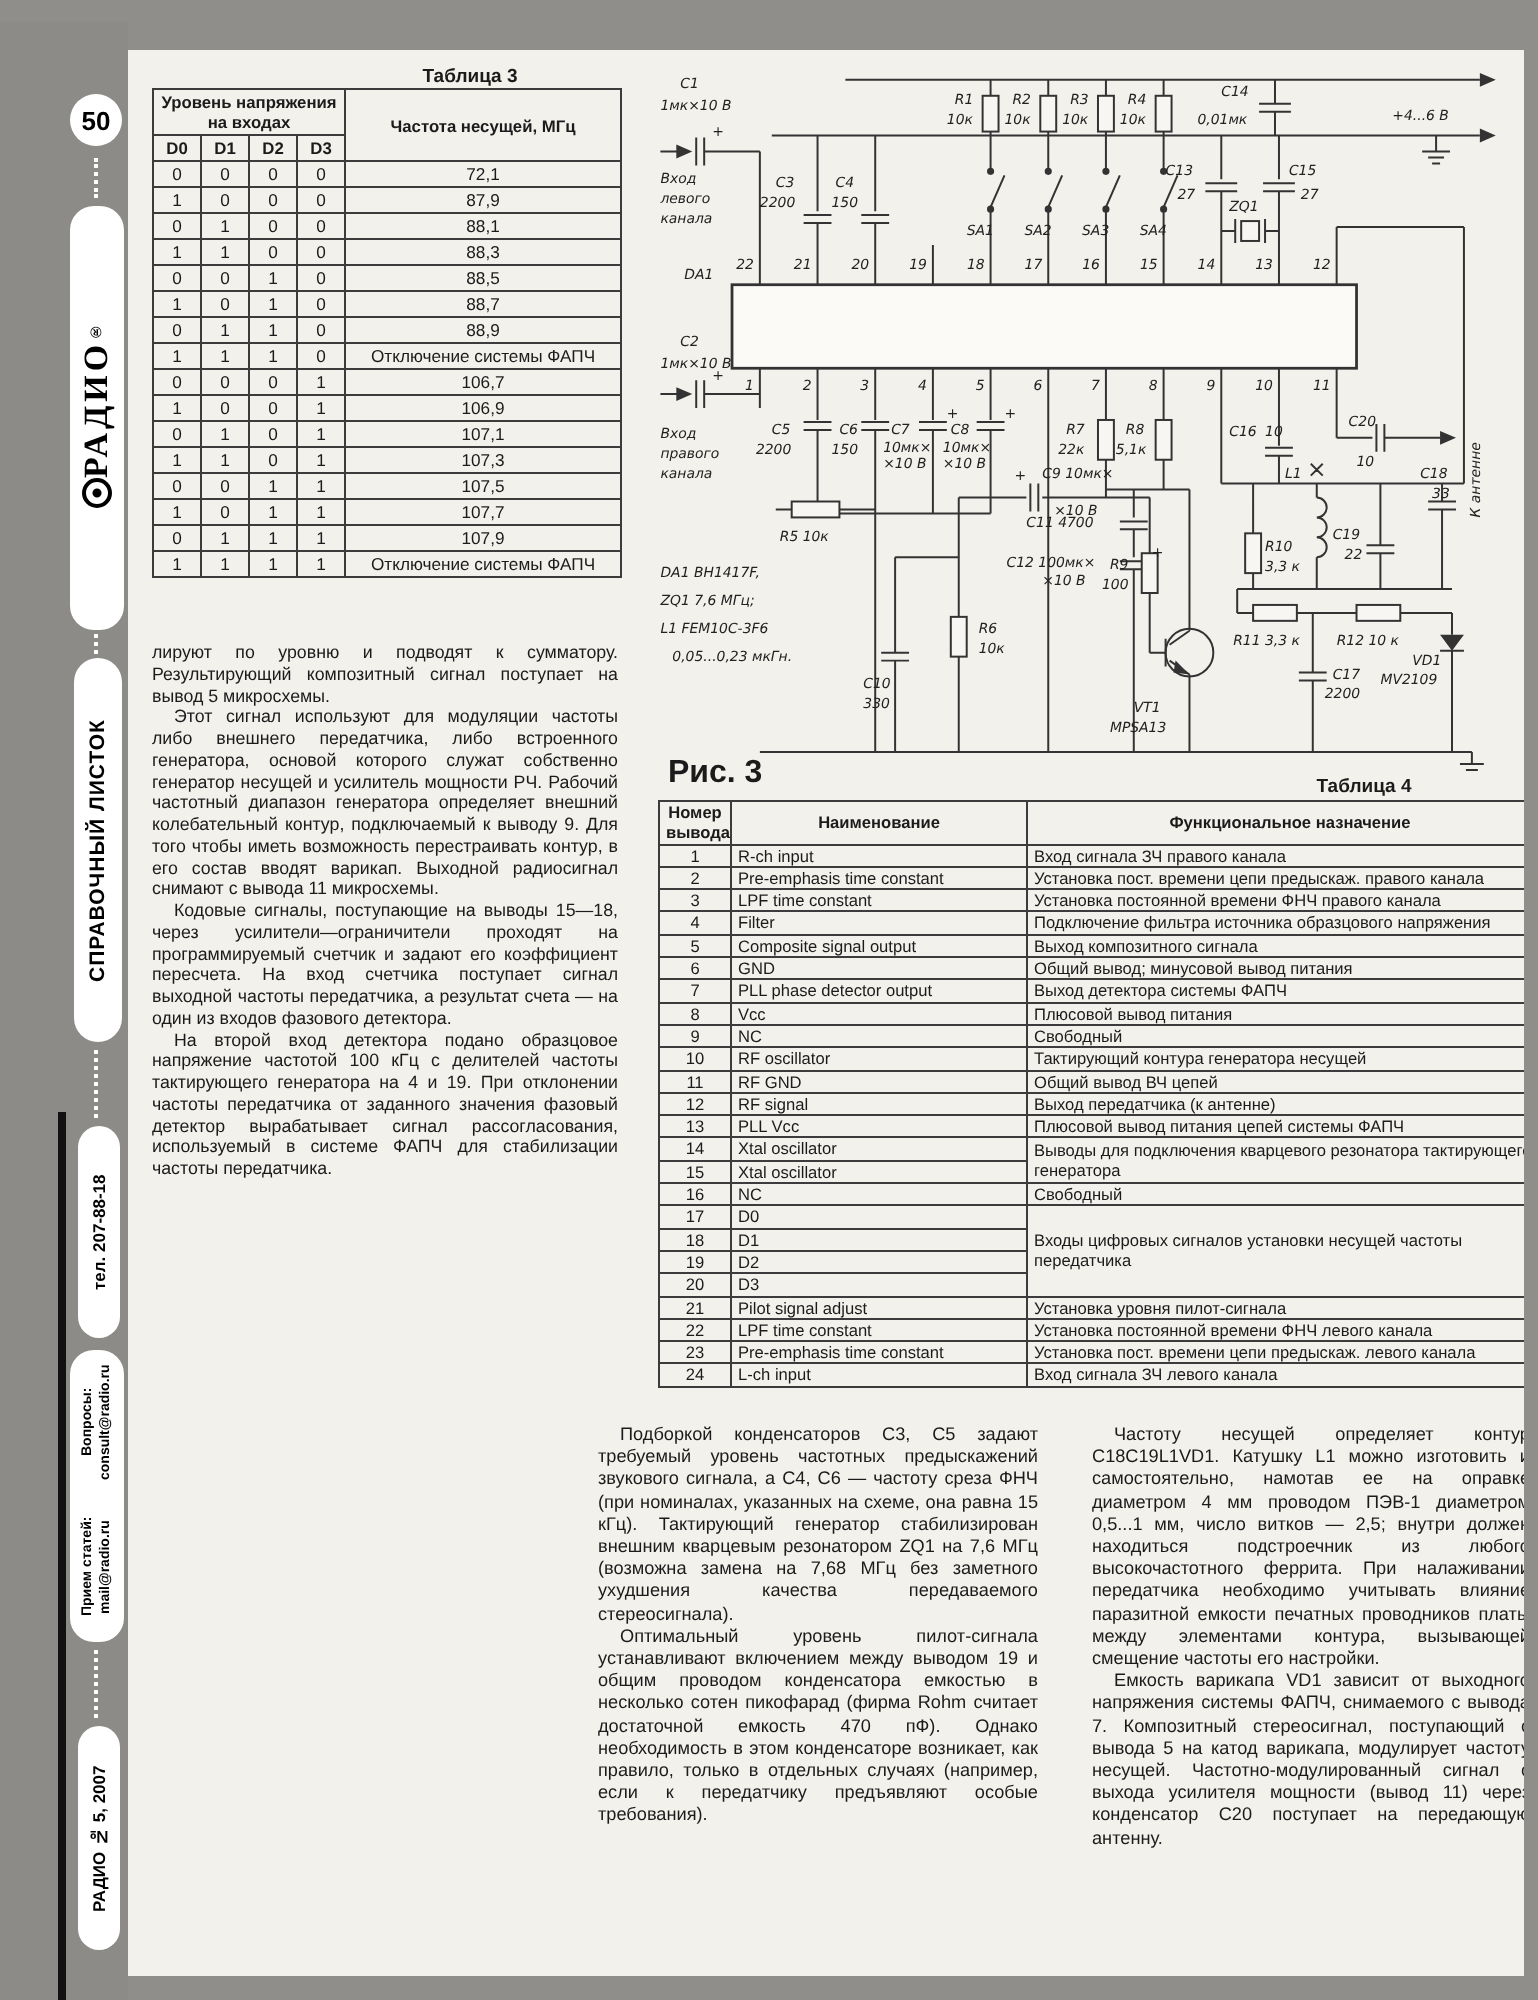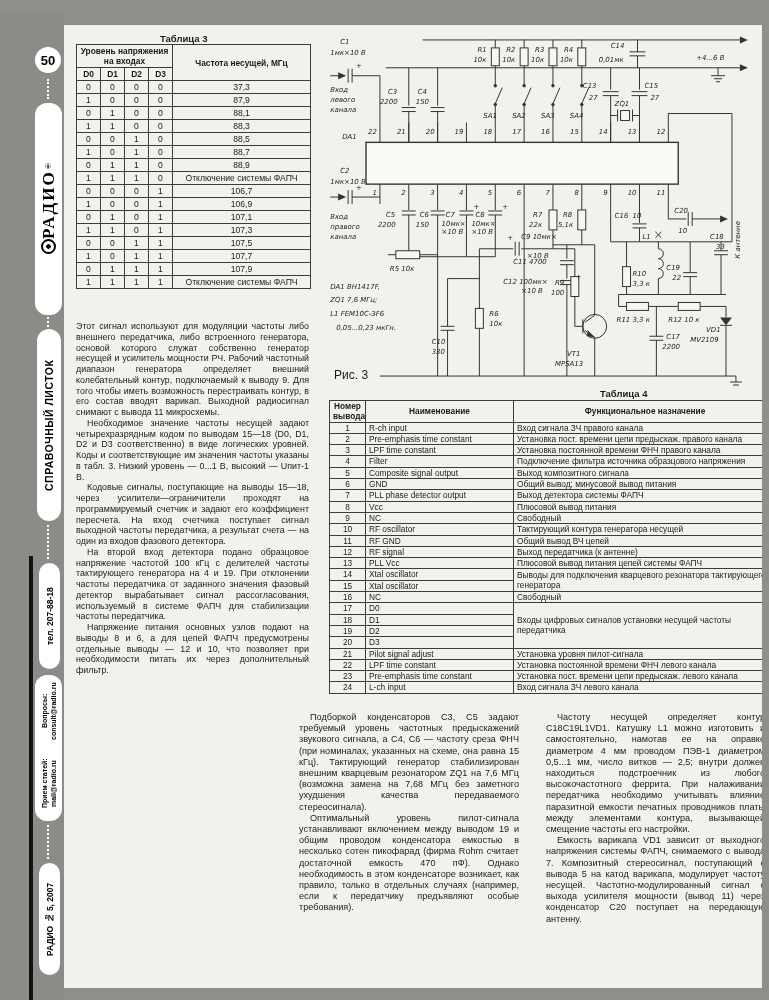--- a/index.html
+++ b/index.html
@@ -13,24 +13,24 @@
   .pill{position:absolute;background:#fff;border-radius:12px;display:flex;align-items:center;justify-content:center;writing-mode:vertical-rl;transform:rotate(180deg);color:#000;text-align:center;}
   .pill-logo{left:35px;top:92px;width:27px;height:212px;font-weight:bold;font-size:17px;letter-spacing:2px;font-family:"Liberation Serif",serif;}
   .pill-logo .reg{font-size:8px;}
   .emblem{display:inline-block;width:11px;height:11px;border:2.5px solid #000;border-radius:50%;margin:4px 0 0 0;background:radial-gradient(circle at 50% 50%, #000 0 2px, transparent 2.5px);}
   .pill-section{left:37px;top:318px;width:24px;height:192px;font-weight:bold;font-size:10.5px;letter-spacing:.5px;}
   .pill-phone{left:39px;top:552px;width:21px;height:106px;font-weight:bold;font-size:8.5px;}
   .pill-mail{left:35px;top:664px;width:27px;height:146px;font-weight:bold;font-size:7px;line-height:9px;}
   .pill-issue{left:39px;top:852px;width:21px;height:112px;font-weight:bold;font-size:8.5px;}
   .dots{position:absolute;left:47px;width:0;border-left:2px dotted #fff;}
   
-  .tcap{position:absolute;font-weight:bold;font-size:9.5px;text-align:left;}
+  .tcap{position:absolute;font-weight:bold;font-size:9.5px;text-align:center;}
   #cap3{left:160px;top:33px;width:150px;}
   #cap4{left:600px;top:388px;width:164px;}
-  #figcap{position:absolute;left:334px;top:368px;font-weight:normal;font-size:12px;}
+  #figcap{position:absolute;left:334px;top:378px;font-weight:bold;font-size:16px;}
   
   #table3{position:absolute;left:76px;top:44px;width:234px;border-collapse:collapse;table-layout:fixed;}
   #table3 th,#table3 td{border:1px solid #3c3c3c;padding:1px 2px;text-align:center;font-size:8.6px;line-height:10px;}
   #table3 th{font-weight:bold;font-size:8.4px;margin-left:23px;}
   #table3 col.bit{width:24px;}
   #table3 col.freq{width:138px;}
   
   #table4{position:absolute;left:318px;top:400px;width:447px;border-collapse:collapse;table-layout:fixed;margin-left:11px;}
   #table4 th,#table4 td{border:1px solid #3c3c3c;padding:0 3px;font-size:8.3px;line-height:10.3px;text-align:left;vertical-align:middle;}
   #table4 th{font-weight:bold;text-align:center;}
@@ -94,21 +94,21 @@
       <th>D2</th>
       <th>D3</th>
     </tr>
   </thead>
   <tbody id="t3-body">
       <tr>
         <td>0</td>
         <td>0</td>
         <td>0</td>
         <td>0</td>
-        <td>37,3</td>
+        <td>72,1</td>
       </tr>
       <tr>
         <td>1</td>
         <td>0</td>
         <td>0</td>
         <td>0</td>
         <td>87,9</td>
       </tr>
       <tr>
         <td>0</td>
@@ -538,25 +538,24 @@
       </tr>
       <tr>
         <td class="num">24</td>
         <td>L-ch input</td>
         <td>Вход сигнала ЗЧ левого канала</td>
       </tr>
     </tbody>
 </table>
 
 <div class="textcol" id="leftcol">
+    <p>лируют по уровню и подводят к сумматору. Результирующий композитный сигнал поступает на вывод 5 микросхемы.</p>
     <p>Этот сигнал используют для модуляции частоты либо внешнего передатчика, либо встроенного генератора, основой которого служат собственно генератор несущей и усилитель мощности РЧ. Рабочий частотный диапазон генератора определяет внешний колебательный контур, подключаемый к выводу 9. Для того чтобы иметь возможность перестраивать контур, в его состав вводят варикап. Выходной радиосигнал снимают с вывода 11 микросхемы.</p>
-    <p>Необходимое значение частоты несущей задают четырехразрядным кодом по выводам 15—18 (D0, D1, D2 и D3 соответственно) в виде логических уровней. Коды и соответствующие им значения частоты указаны в табл. 3. Низкий уровень — 0...1 В, высокий — Uпит-1 В.</p>
     <p>Кодовые сигналы, поступающие на выводы 15—18, через усилители—ограничители проходят на программируемый счетчик и задают его коэффициент пересчета. На вход счетчика поступает сигнал выходной частоты передатчика, а результат счета — на один из входов фазового детектора.</p>
     <p>На второй вход детектора подано образцовое напряжение частотой 100 кГц с делителей частоты тактирующего генератора на 4 и 19. При отклонении частоты передатчика от заданного значения фазовый детектор вырабатывает сигнал рассогласования, используемый в системе ФАПЧ для стабилизации частоты передатчика.</p>
-    <p>Напряжение питания основных узлов подают на выводы 8 и 6, а для цепей ФАПЧ предусмотрены отдельные выводы — 12 и 10, что позволяет при необходимости питать их через дополнительный фильтр.</p>
   </div>
 <div class="textcol" id="midcol">
     <p>Подборкой конденсаторов С3, С5 задают требуемый уровень частотных предыскажений звукового сигнала, а С4, С6 — частоту среза ФНЧ (при номиналах, указанных на схеме, она равна 15 кГц). Тактирующий генератор стабилизирован внешним кварцевым резонатором ZQ1 на 7,6 МГц (возможна замена на 7,68 МГц без заметного ухудшения качества передаваемого стереосигнала).</p>
     <p>Оптимальный уровень пилот-сигнала устанавливают включением между выводом 19 и общим проводом конденсатора емкостью в несколько сотен пикофарад (фирма Rohm считает достаточной емкость 470 пФ). Однако необходимость в этом конденсаторе возникает, как правило, только в отдельных случаях (например, если к передатчику предъявляют особые требования).</p>
   </div>
 <div class="textcol" id="rightcol">
     <p>Частоту несущей определяет контур C18C19L1VD1. Катушку L1 можно изготовить и самостоятельно, намотав ее на оправке диаметром 4 мм проводом ПЭВ-1 диаметром 0,5...1 мм, число витков — 2,5; внутри должен находиться подстроечник из любого высокочастотного феррита. При налаживании передатчика необходимо учитывать влияние паразитной емкости печатных проводников платы между элементами контура, вызывающей смещение частоты его настройки.</p>
     <p>Емкость варикапа VD1 зависит от выходного напряжения системы ФАПЧ, снимаемого с вывода 7. Композитный стереосигнал, поступающий с вывода 5 на катод варикапа, модулирует частоту несущей. Частотно-модулированный сигнал с выхода усилителя мощности (вывод 11) через конденсатор С20 поступает на передающую антенну.</p>
   </div>
 

